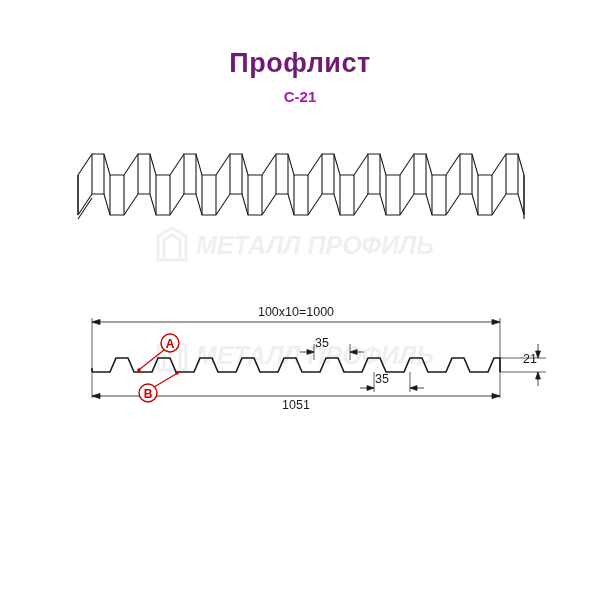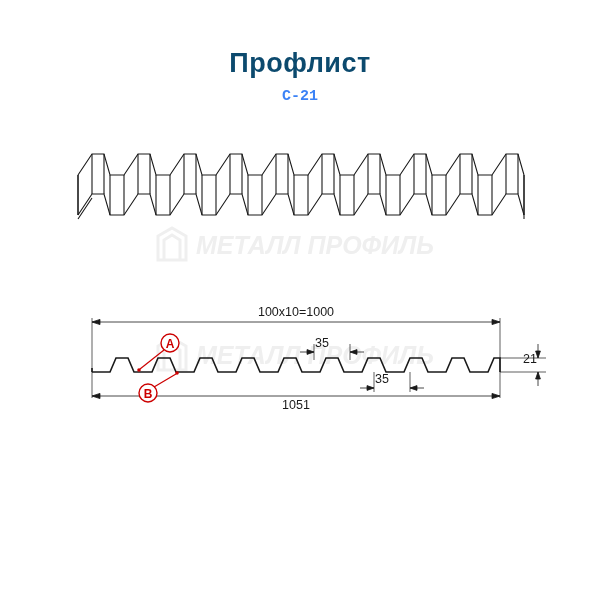--- a/index.html
+++ b/index.html
@@ -22,32 +22,31 @@
   }
   .title {
     position: absolute;
     top: 48px;
     left: 0;
     width: 600px;
     text-align: center;
     font-size: 27px;
     font-weight: bold;
     letter-spacing: 0.5px;
-    color: #0c4a6e;
+    color: #701a75;
   }
   .subtitle {
     position: absolute;
     top: 88px;
     left: 0;
     width: 600px;
     text-align: center;
     font-size: 15px;
     font-weight: bold;
-    color: #3b82f6;
-    font-family: Liberation Mono, monospace;
+    color: #a21caf;
   }
   .footer-note {
     position: absolute;
     top: 528px;
     left: 0;
     width: 600px;
     text-align: center;
     font-size: 15px;
     font-weight: bold;
     color: #1a1a1a;

